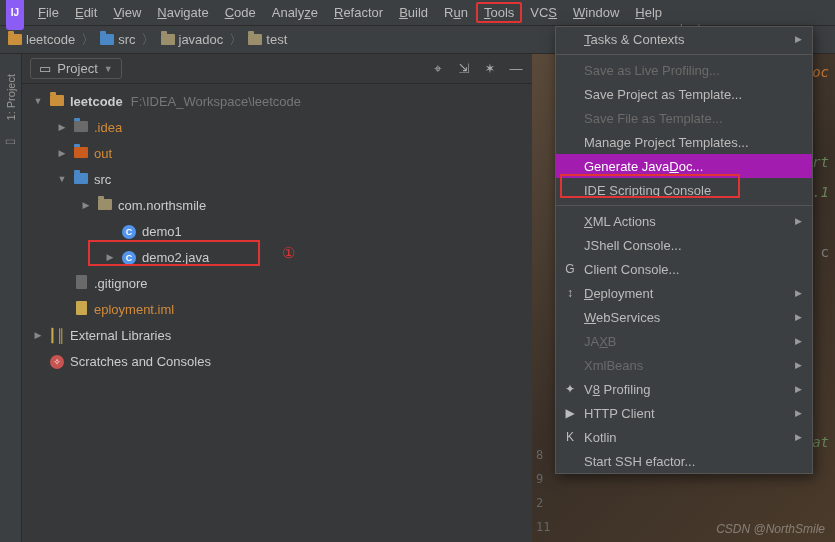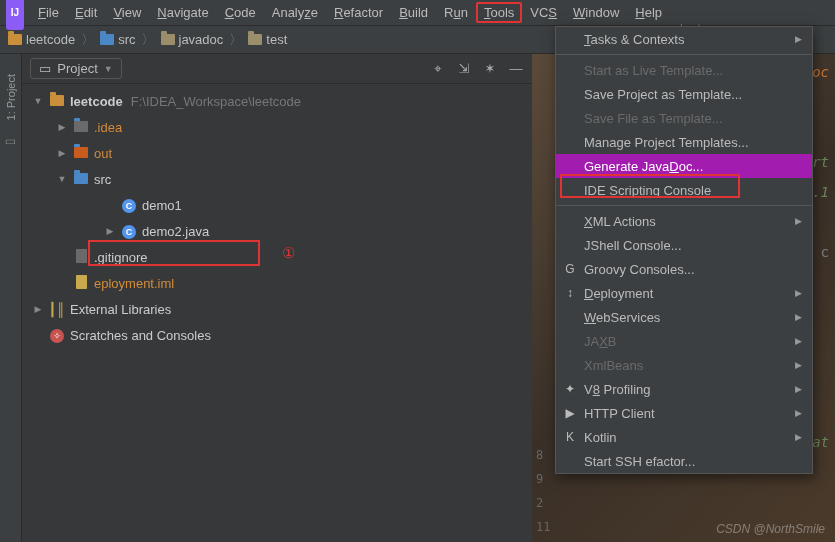--- a/index.html
+++ b/index.html
@@ -148,20 +148,25 @@
     <div class="tree-row" style="padding-left:34px">
       <span class="arrow closed"></span>
         <span class="ticon"><span class="folder-icon" style="background:#c75c1e"></span></span>
       <span class="name orange">out</span>
     </div>
     <div class="tree-row" style="padding-left:34px">
       <span class="arrow open"></span>
         <span class="ticon"><span class="folder-icon"></span></span>
       <span class="name">src</span>
     </div>
+    <div class="tree-row" style="padding-left:58px">
+      <span class="arrow closed"></span>
+        <span class="ticon"><span class="folder-icon pkg"></span></span>
+      <span class="name">com.northsmile</span>
+    </div>
     <div class="tree-row" style="padding-left:82px">
       <span class="arrow none"></span>
         <span class="ticon"><span class="class-icon">C</span></span>
       <span class="name">demo1</span>
     </div>
     <div class="tree-row" style="padding-left:82px">
       <span class="arrow closed"></span>
         <span class="ticon"><span class="class-icon">C</span></span>
       <span class="name">demo2.java</span>
     </div>
@@ -205,21 +210,21 @@
   </div>
 
 <div class="dropdown">
   <div id="menu-items">
       <div class="item">
         <span><u>T</u>asks &amp; Contexts</span>
         <span class="sub-arrow">▶</span>
       </div>
       <div class="sep"></div>
       <div class="item disabled">
-        <span>Start as Live Template...</span>
+        <span>Save as Live Profiling...</span>
       </div>
       <div class="item">
         <span>Save Project as Template...</span>
       </div>
       <div class="item disabled">
         <span>Save File as Template...</span>
       </div>
       <div class="item">
         <span>Manage Project Templates...</span>
       </div>
@@ -232,21 +237,21 @@
       <div class="sep"></div>
       <div class="item">
         <span><u>X</u>ML Actions</span>
         <span class="sub-arrow">▶</span>
       </div>
       <div class="item">
         <span>JShell Console...</span>
       </div>
       <div class="item">
         <span class="micon">G</span>
-        <span>Groovy Consoles...</span>
+        <span>Client Console...</span>
       </div>
       <div class="item">
         <span class="micon">↕</span>
         <span><u>D</u>eployment</span>
         <span class="sub-arrow">▶</span>
       </div>
       <div class="item">
         <span><u>W</u>ebServices</span>
         <span class="sub-arrow">▶</span>
       </div>

